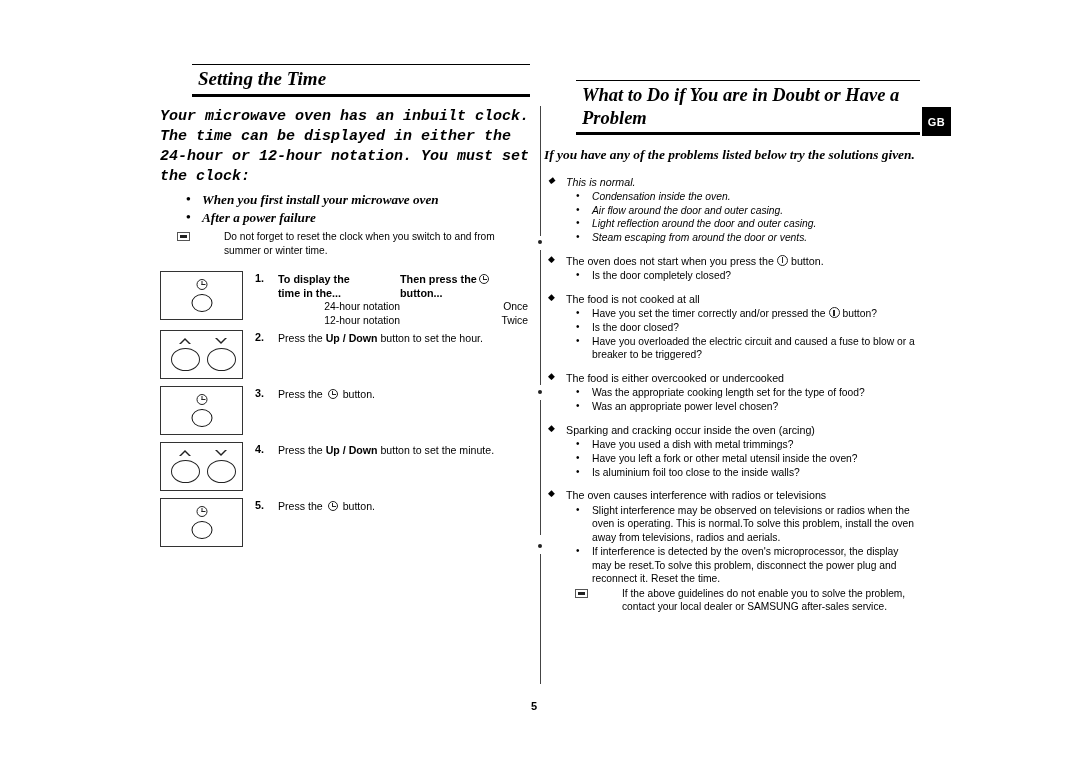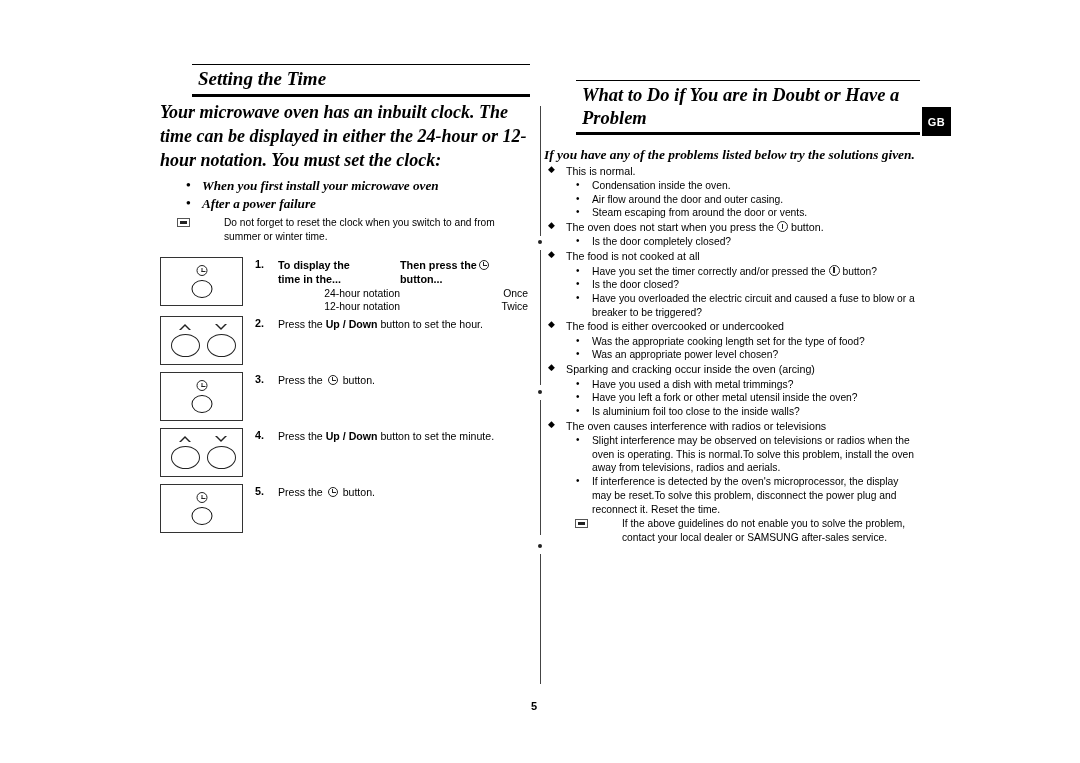--- a/index.html
+++ b/index.html
@@ -65,26 +65,26 @@
     border-bottom: 3px solid #000;
     margin-left: 32px;
   }
   .sec-head.two-line {
     font-size: 18.5px;
     line-height: 1.22;
     padding-bottom: 3px;
   }
 
   .lead {
-    font-family: Liberation Serif, serif;
+    font-family: Liberation Mono, monospace;
     font-style: italic;
     font-weight: bold;
-    font-size: 18px;
+    font-size: 15px;
     line-height: 1.33;
-    margin-top: 4px;
+    margin-top: 10px;
   }
   .lead-right {
     font-family: "Liberation Serif", serif;
     font-style: italic;
     font-weight: bold;
     font-size: 13.4px;
     line-height: 1.3;
     margin-top: 11px;
   }
 
@@ -322,21 +322,21 @@
   }
   .inline-start::before {
     content: "";
     position: absolute;
     left: 3.9px; top: 1.5px;
     width: 1.2px; height: 5.8px;
     background: #222;
   }
 
   
-  .prob-group { }
+  .prob-group { margin-top: 9px; }
   .prob-head {
     position: relative;
     padding-left: 22px;
     font-size: 10.7px;
     line-height: 1.35;
   }
   .prob-head::before {
     content: "\25C6";
     position: absolute;
     left: 4px;
@@ -509,25 +509,26 @@
 
     </div>
   </div>
 
   <div class="col-right">
 
     <div class="sec-head two-line">What to Do if You are in Doubt or Have a Problem</div>
 
     <div class="lead-right">If you have any of the problems listed below try the solutions given.</div>
 
-    <div class="prob-group" style="">
+    <div class="prob-group" style="margin-top:11px;font-style:italic;">
       <div class="prob-head">This is normal.</div>
       <ul class="sub-list">
         <li>Condensation inside the oven.</li>
         <li>Air flow around the door and outer casing.</li>
+        <li>Light reflection around the door and outer casing.</li>
         <li>Steam escaping from around the door or vents.</li>
       </ul>
     </div>
 
     <div class="prob-group">
       <div class="prob-head">
         <span>The oven does not start when you press the</span><span class="inline-start"></span><span>button.</span>
       </div>
       <ul class="sub-list">
         <li>Is the door completely closed?</li>

